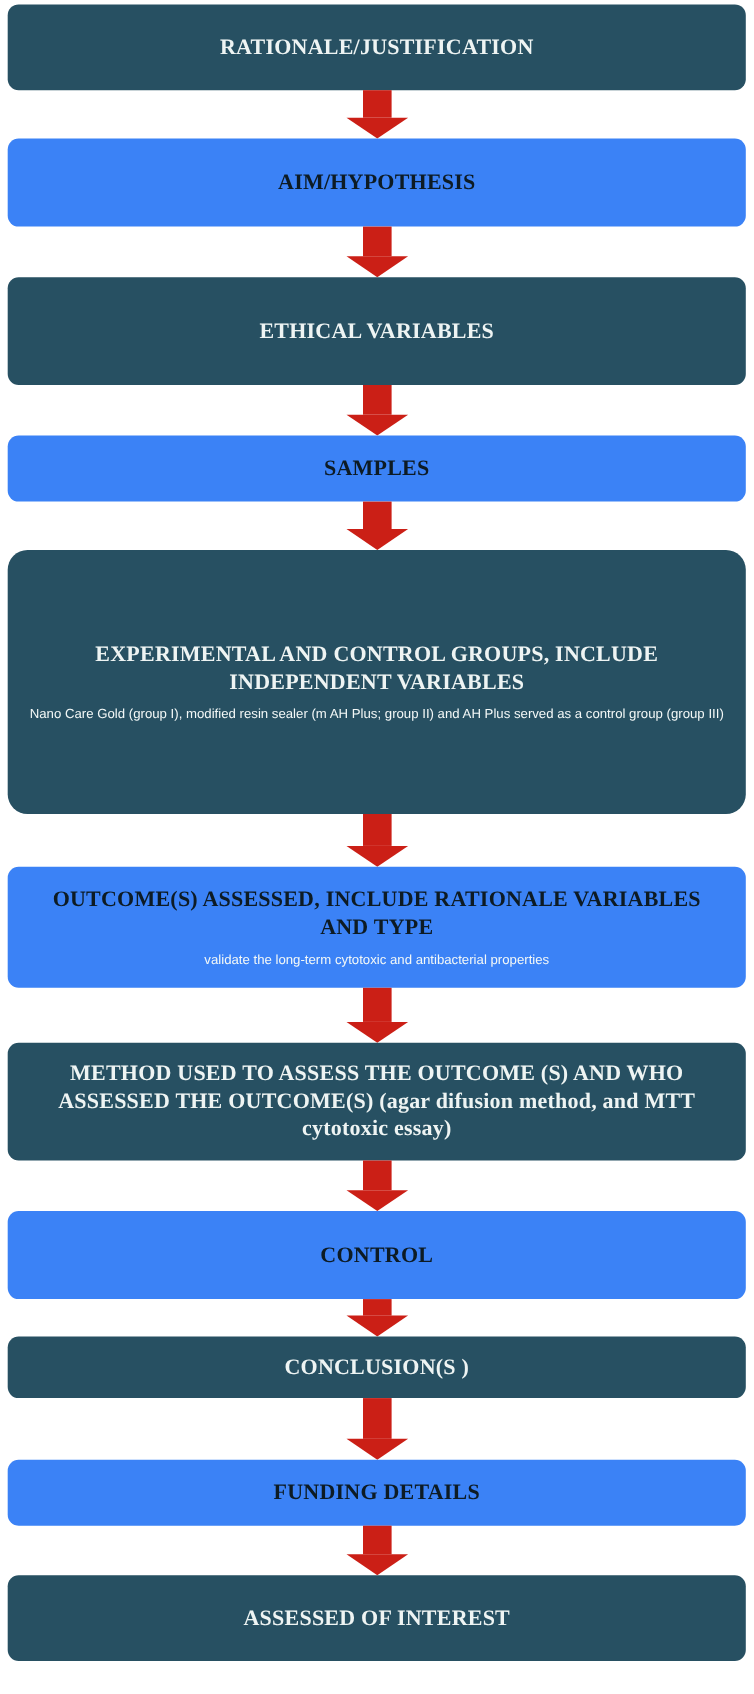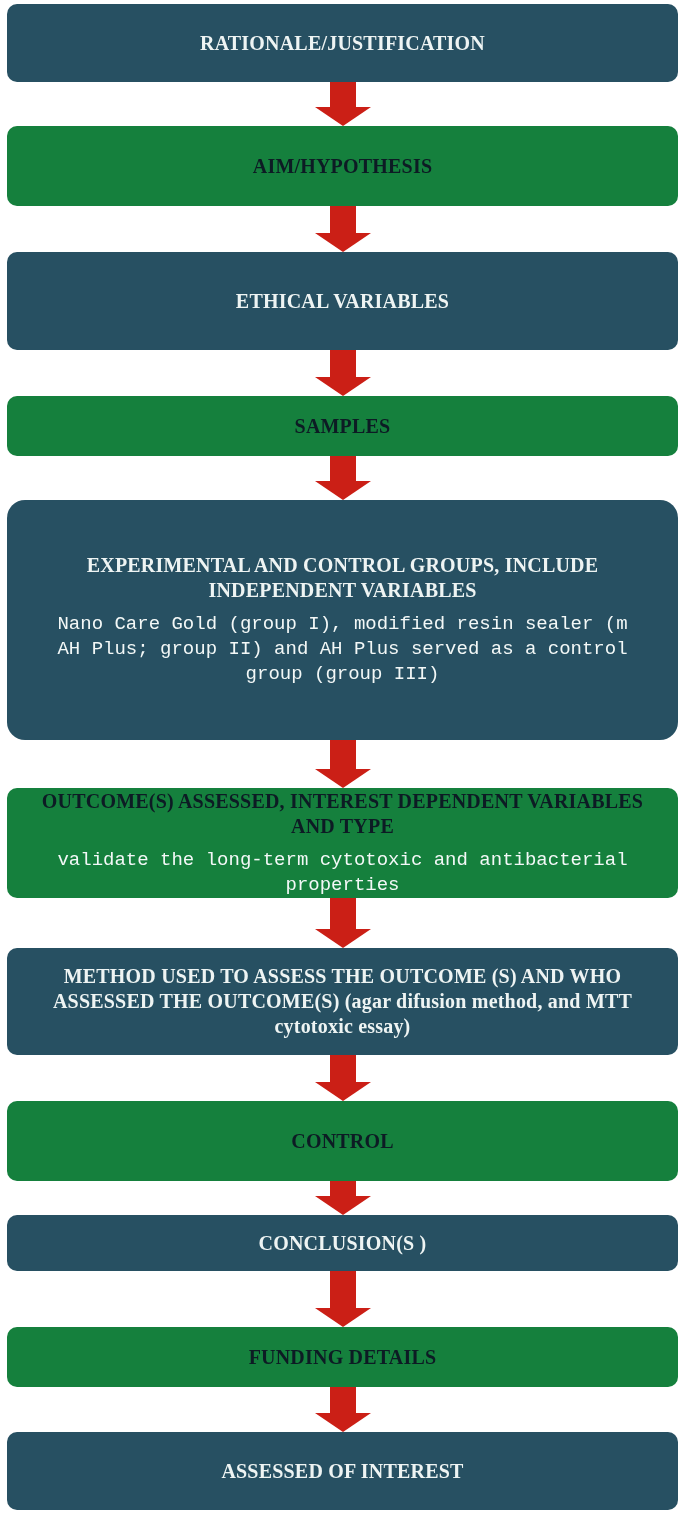--- a/index.html
+++ b/index.html
@@ -25,39 +25,39 @@
     box-sizing: border-box;
     border-radius: 10px;
     display: flex;
     flex-direction: column;
     justify-content: center;
     align-items: center;
     text-align: center;
     flex-shrink: 0;
   }
   .box.dark  { background: #275062; }
-  .box.light { background: #15803d; }
+  .box.light { background: #3b82f6; }
   .box .title {
     margin: 0;
     padding: 0 22px;
     font-family: "Liberation Serif", serif;
     font-weight: 700;
     font-size: 20px;
     line-height: 1.25;
     letter-spacing: 0.2px;
     text-align: center;
   }
   .box.dark  .title { color: #eef4f3; }
   .box.light .title { color: #0d1b24; }
   .box .body {
     margin: 9px 0 0 0;
-    padding: 0 36px;
-    font-family: Liberation Mono, monospace;
+    padding: 0 20px;
+    font-family: Liberation Sans, sans-serif;
     font-weight: 400;
-    font-size: 19px;
+    font-size: 12px;
     line-height: 1.3;
     color: #f3f8f7;
   }
   
   .c1  { height: 78px; }
   .c2  { height: 80px; }
   .c3  { height: 98px; }
   .c4  { height: 60px; border-radius: 10px; }
   .c5  { height: 240px; border-radius: 18px; }
   .c6  { height: 110px; }
@@ -142,21 +142,21 @@
     <h2 class="title">EXPERIMENTAL AND CONTROL GROUPS, INCLUDE INDEPENDENT VARIABLES</h2>
     <p class="body">Nano Care Gold (group I), modified resin sealer (m AH Plus; group II) and AH Plus served as a control group (group III)</p>
   </section>
 
   <div class="connector g5">
     <div class="shaft"></div>
     <div class="head"></div>
   </div>
 
   <section class="box light c6">
-    <h2 class="title">OUTCOME(S) ASSESSED, INTEREST DEPENDENT VARIABLES AND TYPE</h2>
+    <h2 class="title">OUTCOME(S) ASSESSED, INCLUDE RATIONALE VARIABLES AND TYPE</h2>
     <p class="body">validate the long-term cytotoxic and antibacterial properties</p>
   </section>
 
   <div class="connector g6">
     <div class="shaft"></div>
     <div class="head"></div>
   </div>
 
   <section class="box dark c7">
     <h2 class="title">METHOD USED TO ASSESS THE OUTCOME (S) AND WHO ASSESSED THE OUTCOME(S)  (agar difusion method, and MTT cytotoxic essay)</h2>

